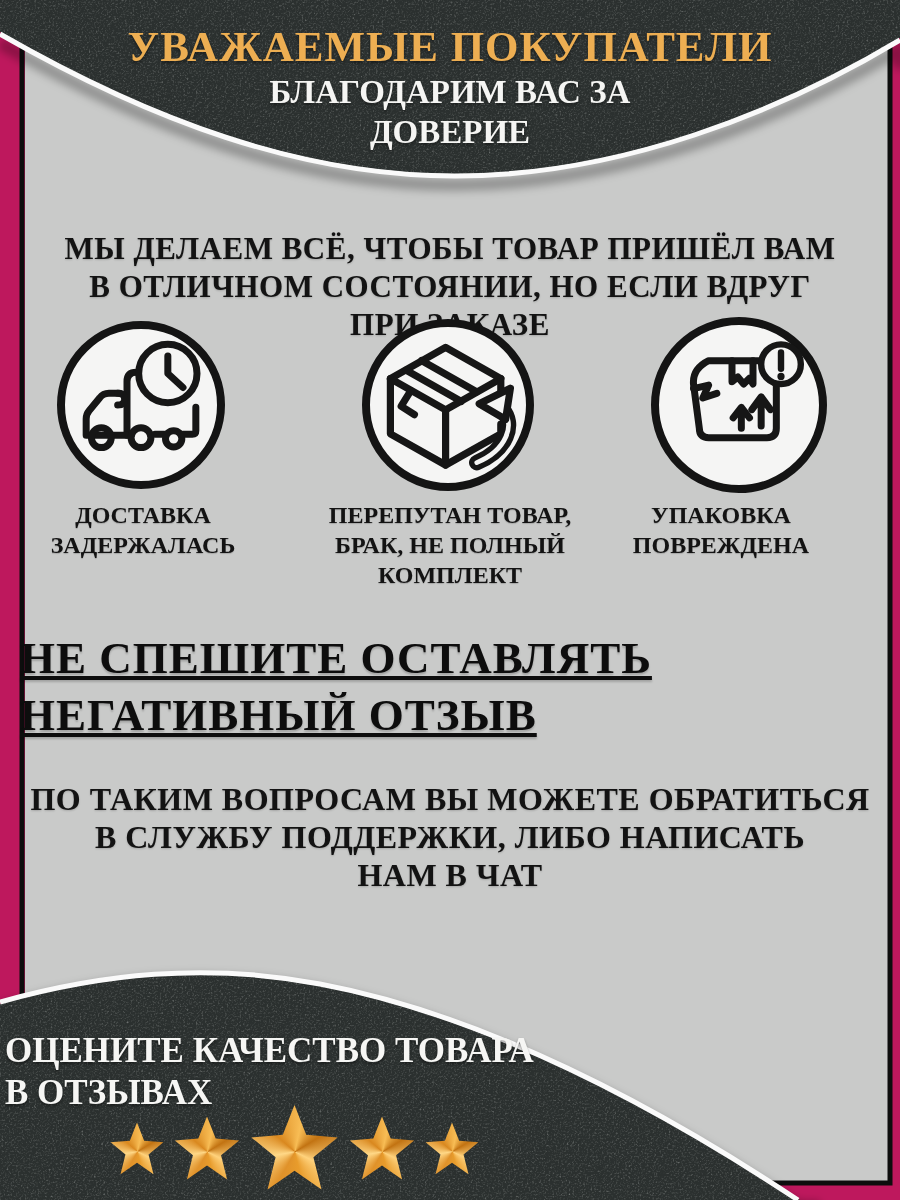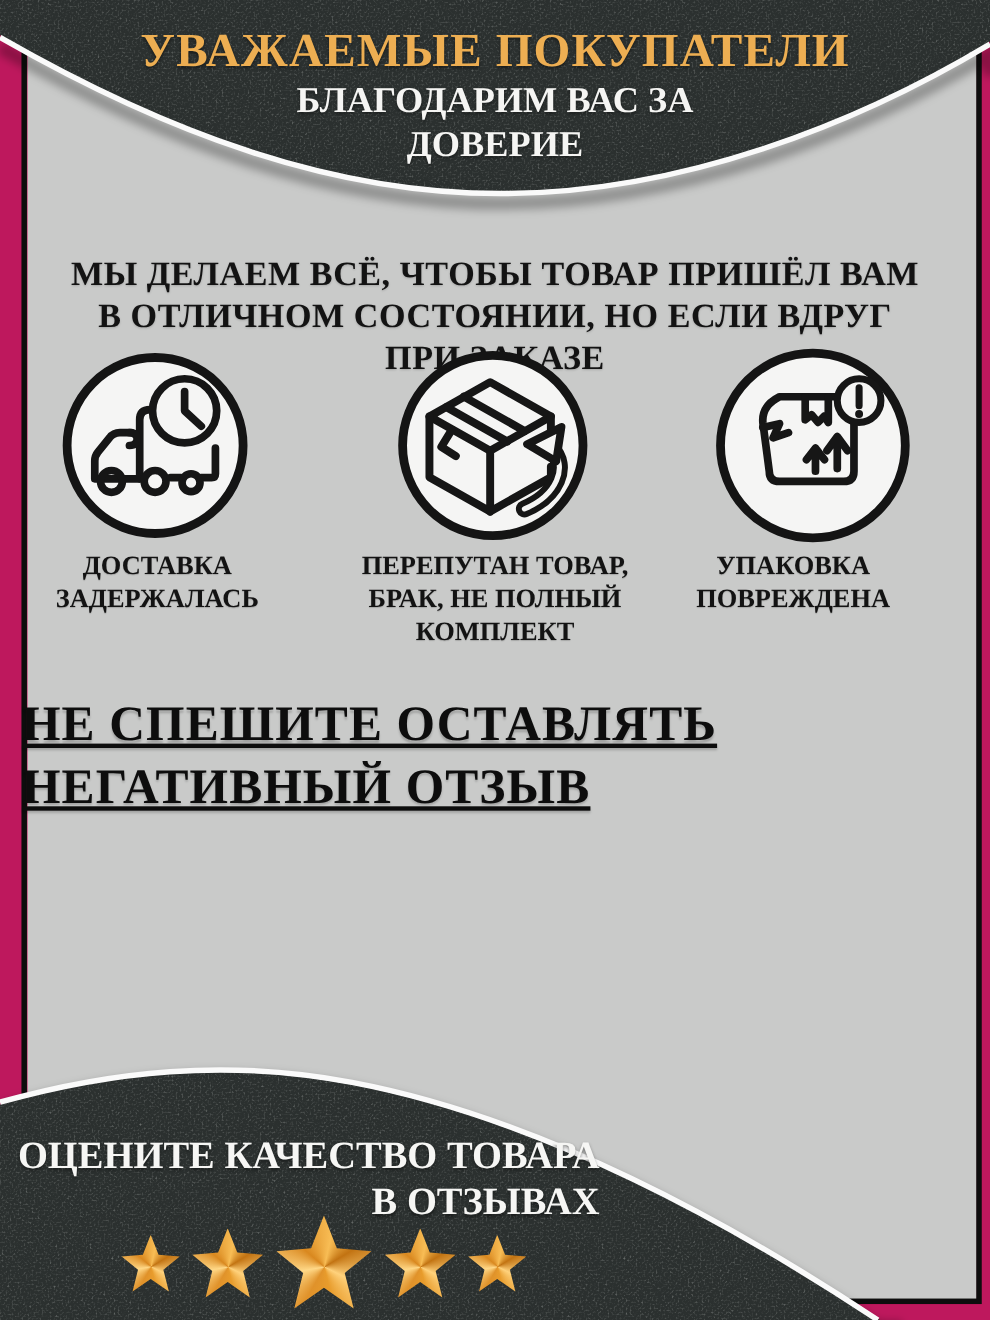--- a/index.html
+++ b/index.html
@@ -50,21 +50,21 @@
     font-size:45px;font-weight:700;line-height:57px;color:#0d0d0d;letter-spacing:1px;
     text-shadow:0 2px 2px rgba(0,0,0,.2);
     text-decoration:underline;
   }
   .support{
     left:20px;top:780px;width:860px;text-align:center;white-space:pre-line;
     font-size:32px;font-weight:700;line-height:38px;color:#131313;letter-spacing:.5px;
     text-shadow:0 1px 2px rgba(0,0,0,.18);
   }
   .footer-text{
-    left:5px;top:1030px;width:540px;text-align:right;white-space:pre-line;
+    left:5px;top:1030px;width:540px;text-align:left;white-space:pre-line;
     font-size:35px;font-weight:700;line-height:42px;color:#f6f6f4;
     text-shadow:0 2px 3px rgba(0,0,0,.45);
   }
   .stars{
     left:22px;top:1104px;width:545px;height:92px;
     display:flex;align-items:center;justify-content:center;gap:9px;
   }
   .star{
     clip-path:polygon(50% 0%,63% 33%,98% 36%,71% 58%,80% 94%,50% 73%,20% 94%,29% 58%,2% 36%,37% 33%);
     background:conic-gradient(from 210deg at 50% 52%,
@@ -164,20 +164,23 @@
 ЗАДЕРЖАЛАСЬ</div>
   <div class="issue-label label-2">ПЕРЕПУТАН ТОВАР,
 БРАК, НЕ ПОЛНЫЙ
 КОМПЛЕКТ</div>
   <div class="issue-label label-3">УПАКОВКА
 ПОВРЕЖДЕНА</div>
 
   <h1 class="layer warning">НЕ СПЕШИТЕ ОСТАВЛЯТЬ
 НЕГАТИВНЫЙ ОТЗЫВ</h1>
 
+  <div class="layer support">ПО ТАКИМ ВОПРОСАМ ВЫ МОЖЕТЕ ОБРАТИТЬСЯ
+В СЛУЖБУ ПОДДЕРЖКИ, ЛИБО НАПИСАТЬ
+НАМ В ЧАТ</div>
 
   <div class="layer footer-text">ОЦЕНИТЕ КАЧЕСТВО ТОВАРА
 В ОТЗЫВАХ</div>
   <div class="layer stars">
     <span class="star star-sm"></span>
     <span class="star star-md"></span>
     <span class="star star-lg"></span>
     <span class="star star-md"></span>
     <span class="star star-sm"></span>
   </div>

